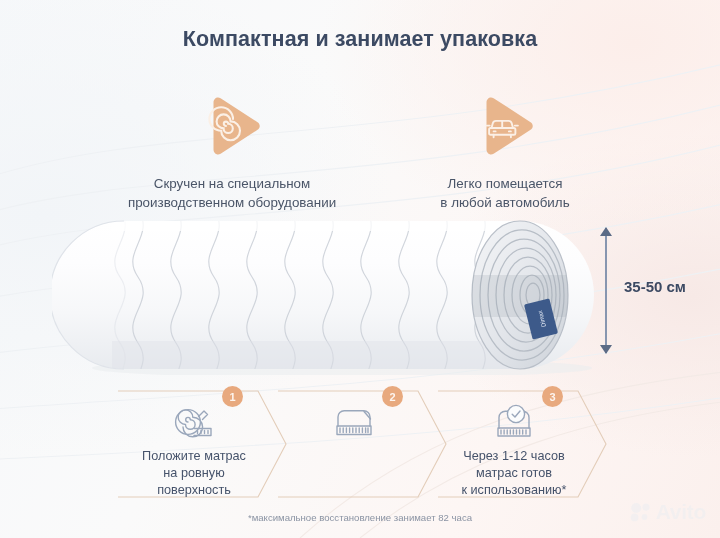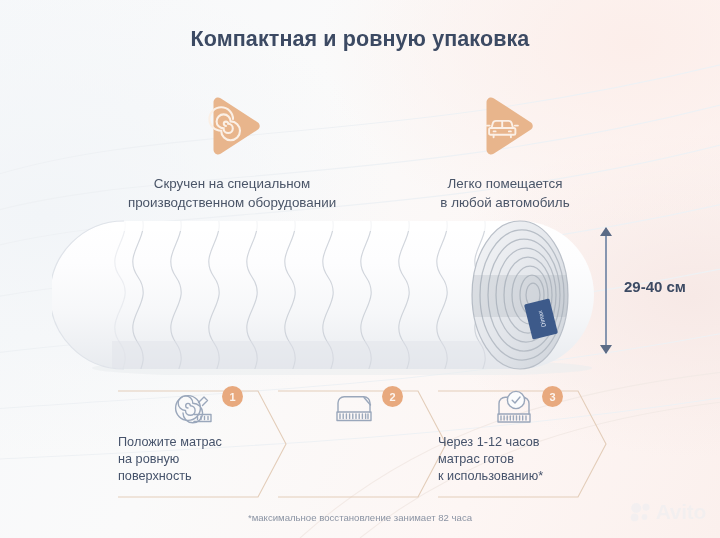--- a/index.html
+++ b/index.html
@@ -47,21 +47,21 @@
     position:absolute;left:24px;top:50px;font-size:15px;font-weight:bold;color:#3c4a63;white-space:nowrap;
   }
   
   .steps{position:absolute;left:118px;top:388px;width:490px;height:112px;}
   .step{position:absolute;top:0;width:172px;height:112px;}
   .step.s1{left:0;}
   .step.s2{left:160px;}
   .step.s3{left:320px;}
   .chev{position:absolute;inset:0;}
   .step-inner{
-    position:absolute;left:0;top:1px;width:152px;text-align:left;
+    position:absolute;left:0;top:15px;width:152px;text-align:center;
   }
   .step-icon{height:40px;margin-bottom:5px;display:flex;align-items:center;justify-content:center;}
   .step-text{
     font-size:12.7px;color:#46536b;line-height:1.33;white-space:pre-line;
   }
   .badge{
     position:absolute;top:-2px;width:21px;height:21px;border-radius:50%;
     background:#e8a97e;color:#fdf5ef;font-size:11px;font-weight:bold;
     display:flex;align-items:center;justify-content:center;
   }
@@ -93,21 +93,21 @@
       <path d="M-20,355 C160,330 430,330 740,265"></path>
       <path d="M-20,410 C170,395 440,388 740,330"></path>
       <path d="M-20,460 C180,450 450,440 740,395"></path>
     </g>
     <g fill="none" stroke="#f3eae6" stroke-width="1.1">
       <path d="M300,538 C420,430 560,390 740,370"></path>
       <path d="M360,538 C470,450 600,415 740,400"></path>
     </g>
   </svg>
 
-  <div class="title">Компактная и ровную упаковка</div>
+  <div class="title">Компактная и занимает упаковка</div>
 
   <div class="feature f2">
     <div class="tri">
       <svg width="64" height="62" viewBox="0 0 64 62">
         <path d="M13.5,6.8 C13.5,2.6 17.2,0.3 20.6,2.3 L57.2,25.9 C60.6,27.9 60.6,32.1 57.2,34.1 L20.6,57.7 C17.2,59.7 13.5,57.4 13.5,53.2 Z" fill="#e8b58c"></path>
         <g transform="translate(17,21)" fill="none" stroke="#fbf0e6" stroke-width="1.9" stroke-linecap="round" stroke-linejoin="round">
           <path d="M1.5,11 L2.8,6.3 C3.2,4.8 4.4,3.9 5.9,3.9 L18.6,3.9 C20.1,3.9 21.3,4.8 21.7,6.3 L23,11"></path>
           <path d="M0.6,11 L23.9,11 C24.8,11 25.4,11.7 25.4,12.6 L25.4,16.4 C25.4,17.2 24.8,17.8 23.9,17.8 L0.6,17.8 C-0.2,17.8 -0.9,17.2 -0.9,16.4 L-0.9,12.6 C-0.9,11.7 -0.2,11 0.6,11 Z"></path>
           <path d="M3.6,17.8 L3.6,20.2 M20.9,17.8 L20.9,20.2"></path>
           <path d="M3.6,14.4 L5.6,14.4 M18.9,14.4 L20.9,14.4"></path>
@@ -203,21 +203,21 @@
       </g>
 
       <path d="M72,6 A74,74 0 0,0 72,154" fill="none" stroke="#dfe3e9" stroke-width="1.2"></path>
     </svg>
   </div>
 
   <div class="dim">
     <div class="dim-line"></div>
     <div class="dim-arrow up"></div>
     <div class="dim-arrow down"></div>
-    <div class="dim-label">29-40 см</div>
+    <div class="dim-label">35-50 см</div>
   </div>
 
   <div class="steps">
 
     <div class="step s1">
       <svg class="chev" width="172" height="112" viewBox="0 0 172 112">
         <path d="M0,3 L140,3 L168,56 L140,109 L0,109" fill="none" stroke="#e3cdb9" stroke-width="1.1"></path>
       </svg>
       <div class="step-inner">
         <div class="step-icon">

